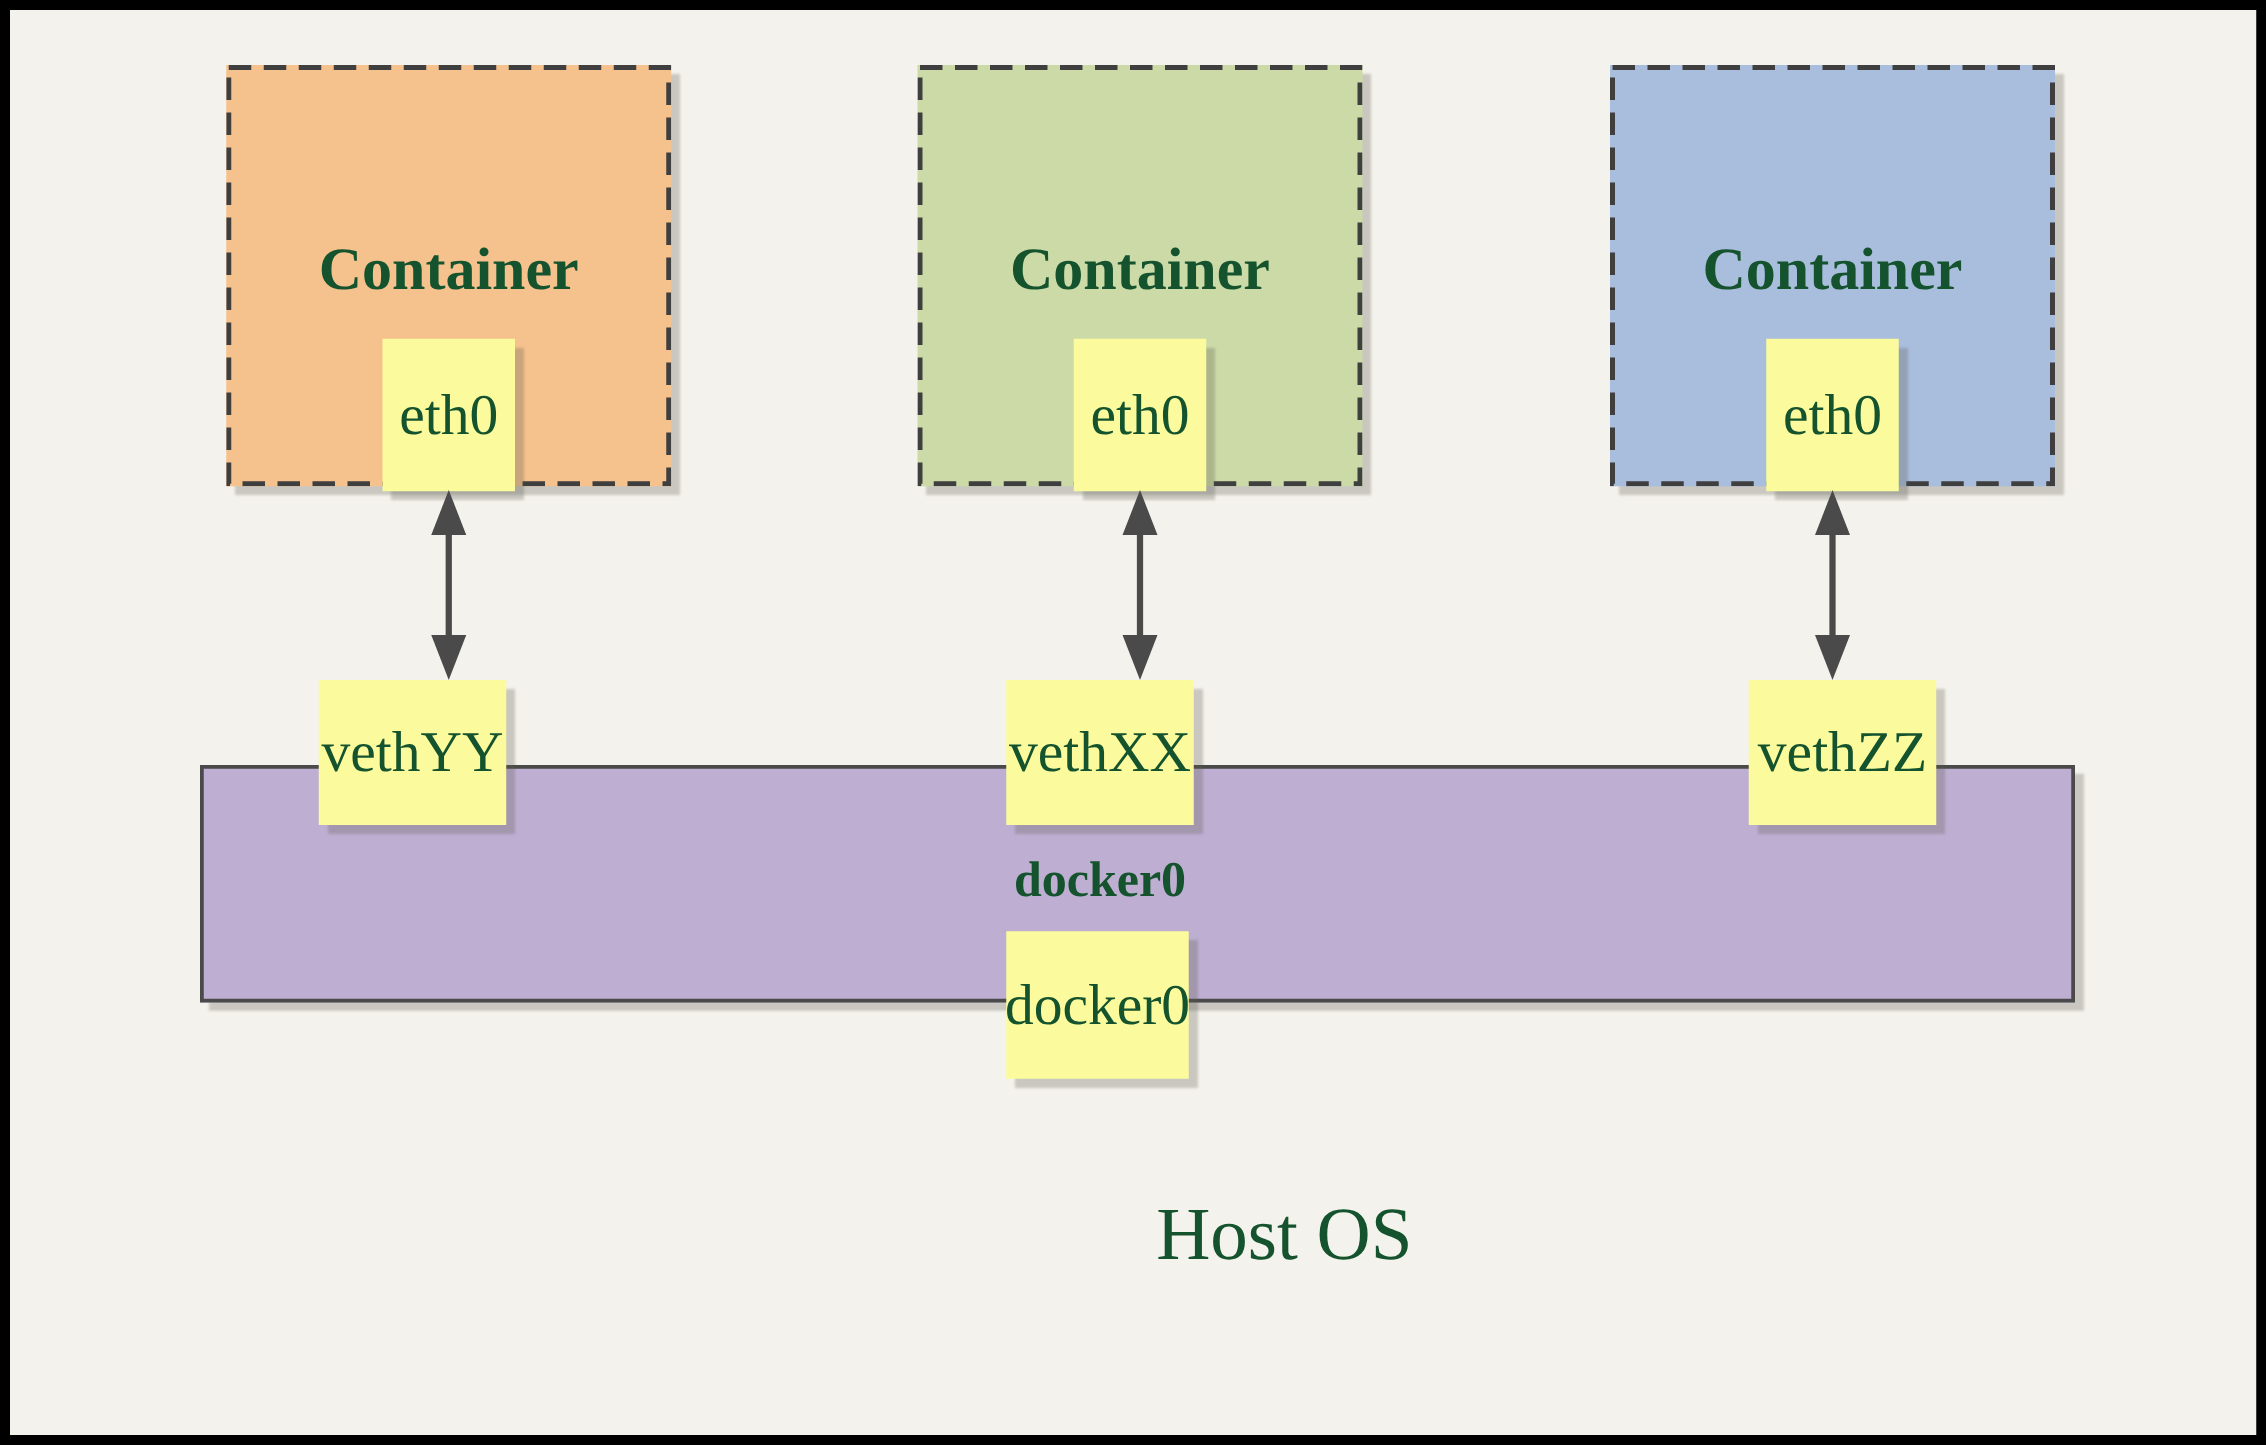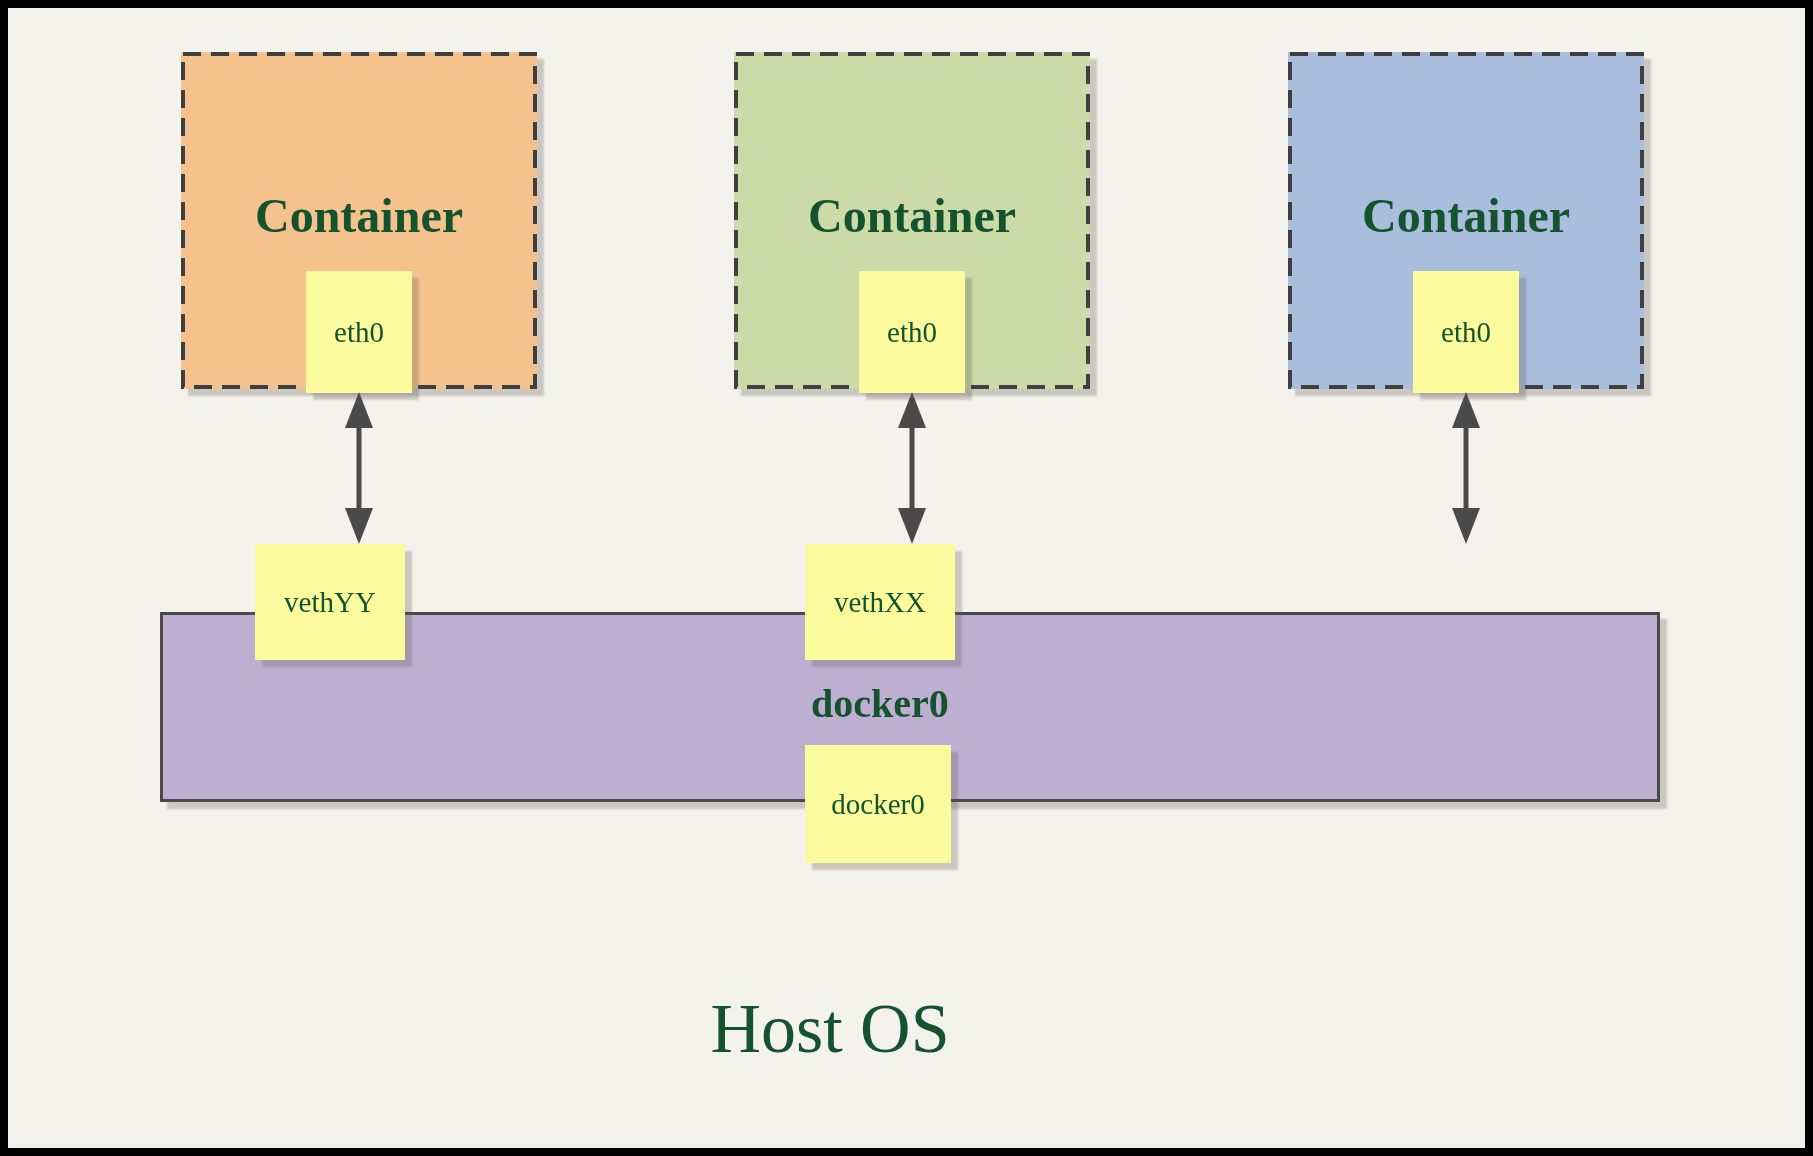--- a/index.html
+++ b/index.html
@@ -42,21 +42,21 @@
   }
 
   
   .note {
     position: absolute;
     background: #FBFB9D;
     box-shadow: 7px 7px 2px rgba(90, 88, 80, 0.28);
     display: flex;
     align-items: center;
     justify-content: center;
-    font-size: 29px;
+    font-size: 46px;
     line-height: 1;
   }
   .eth-note {
     bottom: -4px;
     left: 50%;
     transform: translateX(-50%);
     width: 106px;
     height: 122px;
   }
   .veth-note {
@@ -109,26 +109,25 @@
     font-size: 36px;
     line-height: 1.2;
     white-space: nowrap;
   }
 
   .host-title {
     position: absolute;
     left: 522px;
     top: 948px;
     width: 600px;
-    text-align: center;
-    font-size: 70px;
+    text-align: right;
+    font-size: 60px;
     font-weight: normal;
     line-height: 1.05;
     white-space: nowrap;
-    margin-top: 36px;
   }
 </style>
 </head>
 <body>
 
 <div class="page">
 
   <div class="container-box" style="left: 173px; background-color: rgb(245, 194, 141);">
     <svg class="dash" viewBox="0 0 356 337">
       <rect x="2" y="2" width="352" height="333" fill="none" stroke="#3F3F3F" stroke-width="4" stroke-dasharray="18 10"></rect>
@@ -177,20 +176,23 @@
 
   <div class="bridge-bar" style="background-color: rgb(190, 175, 210);"></div>
   <div class="bridge-title">docker0</div>
 
   <div class="note veth-note" style="left:247px;">
     <span>vethYY</span>
   </div>
   <div class="note veth-note" style="left:797px;">
     <span>vethXX</span>
   </div>
+  <div class="note veth-note" style="left:1391px;">
+    <span>vethZZ</span>
+  </div>
 
   <div class="note docker-if-note">
     <span>docker0</span>
   </div>
 
 
   <div class="host-title">Host OS</div>
 
 </div>
 

